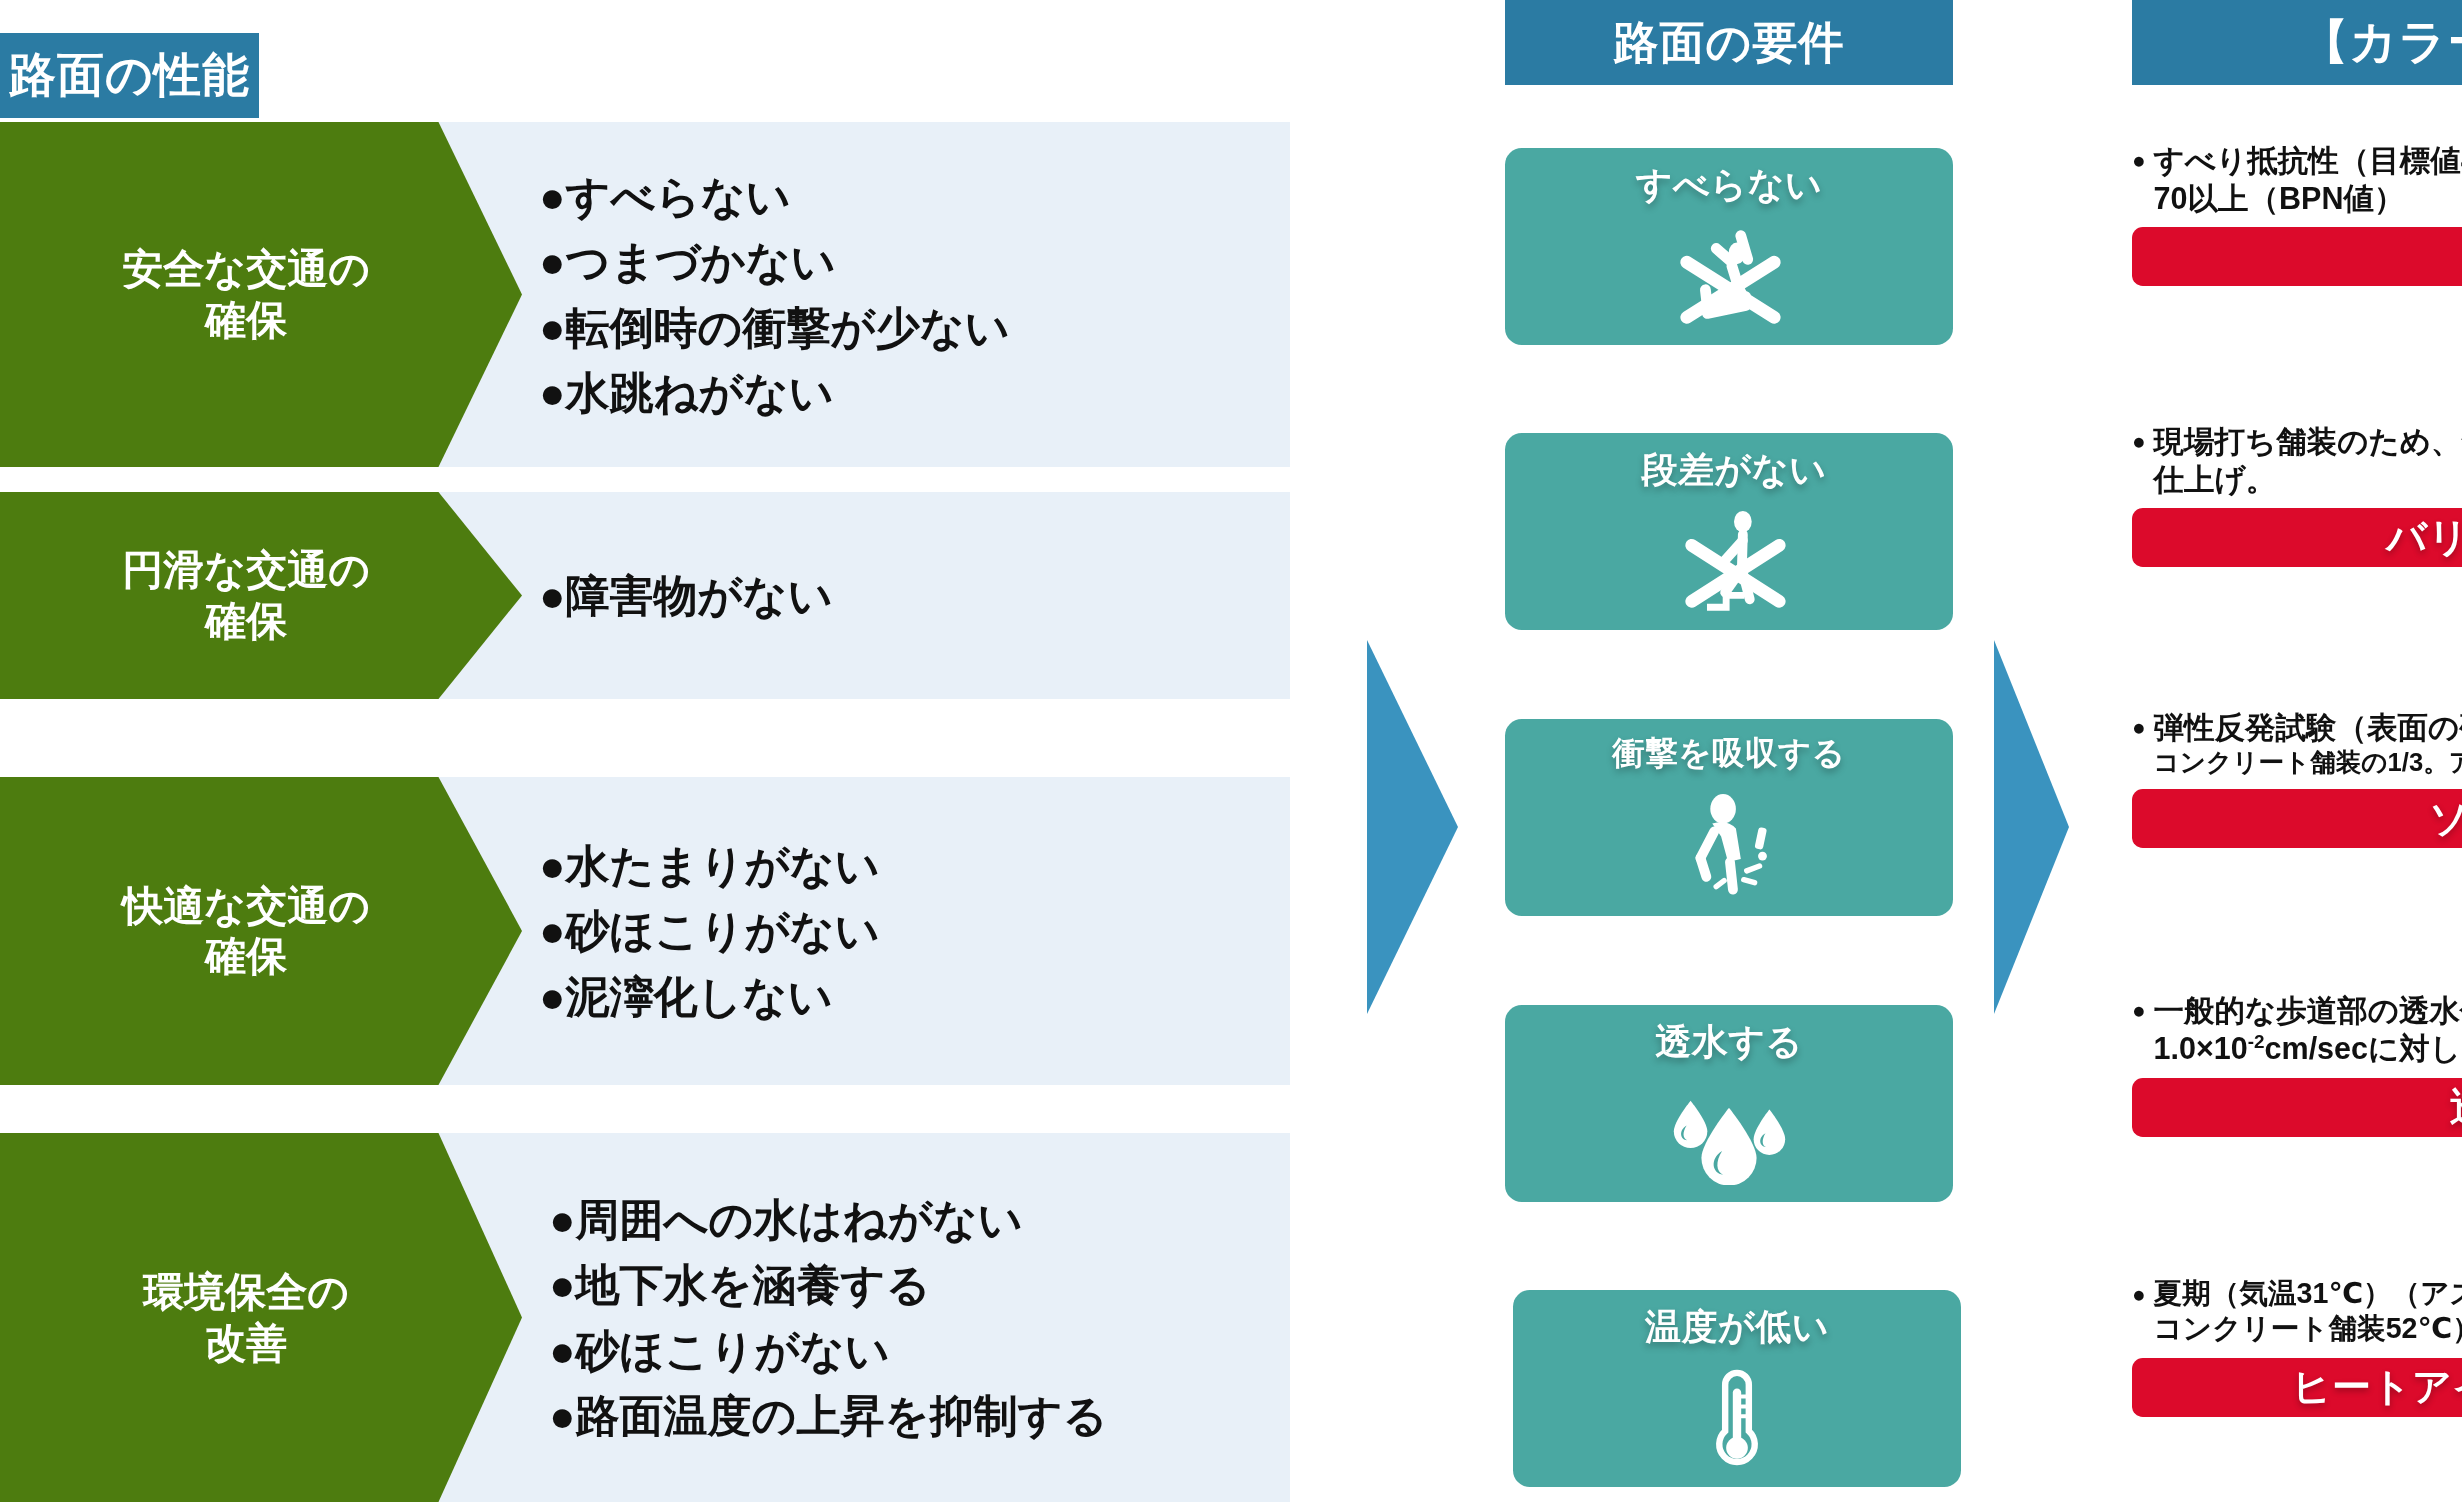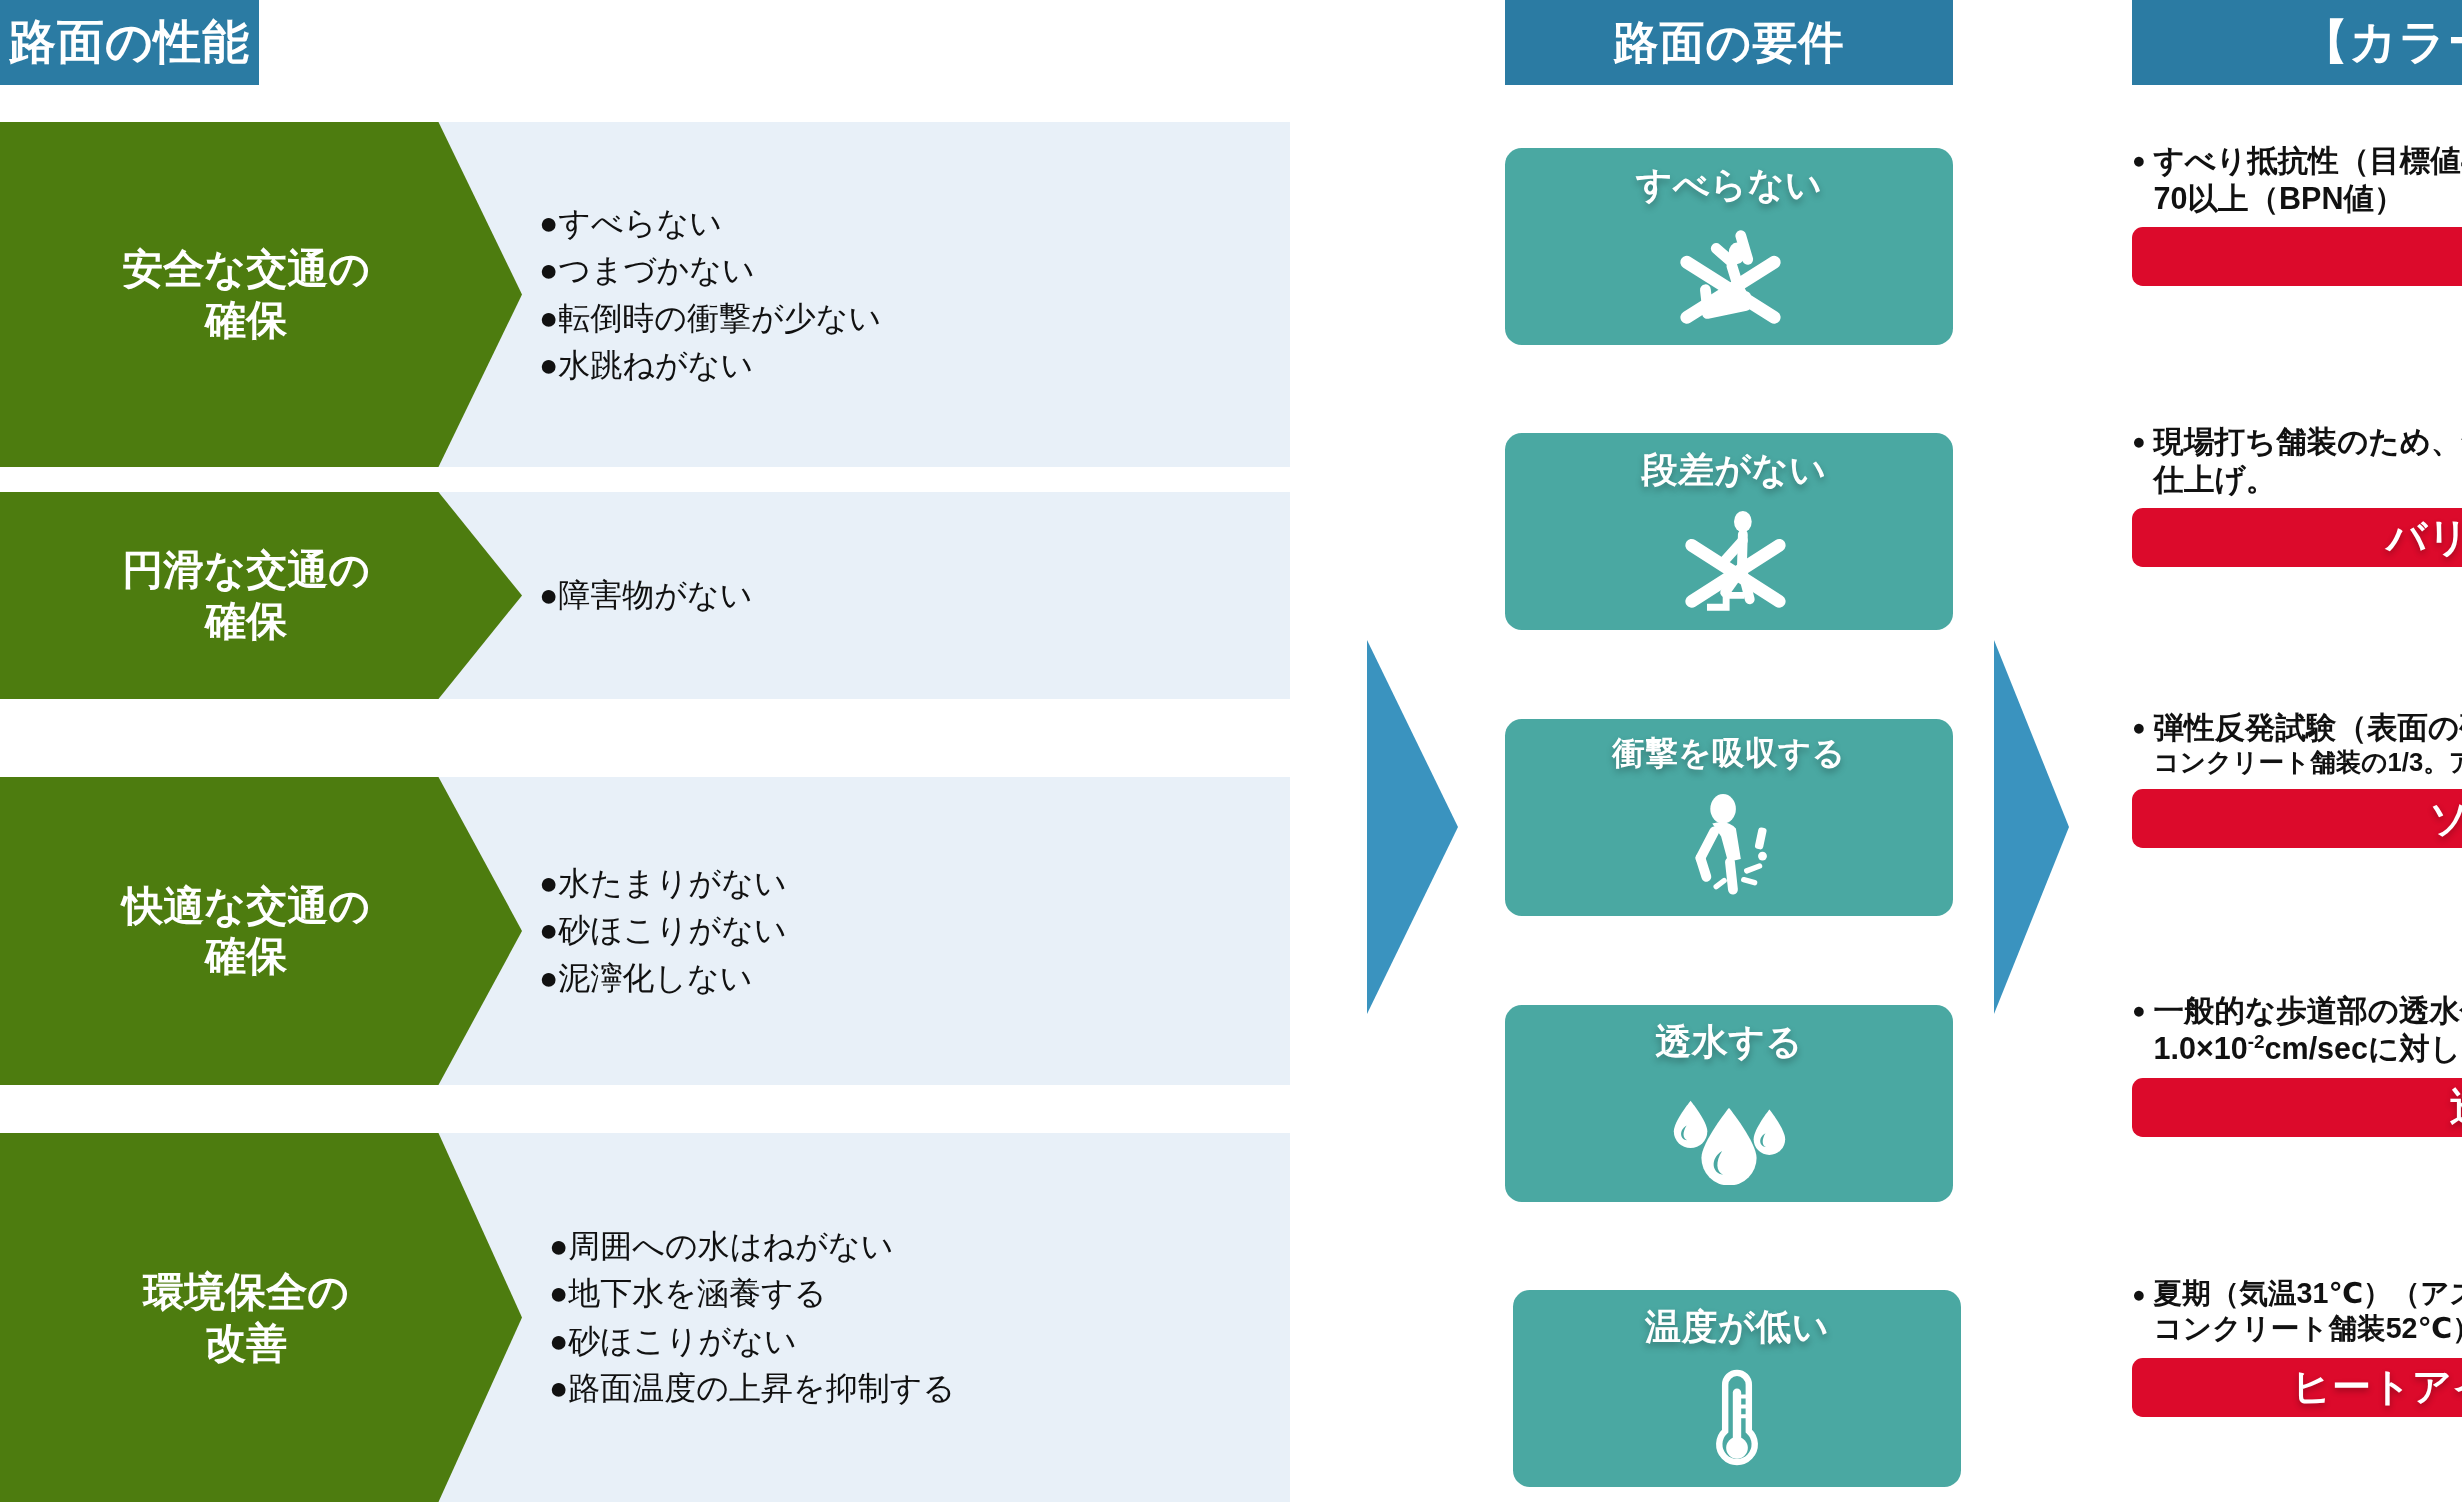--- a/index.html
+++ b/index.html
@@ -13,21 +13,21 @@
 
   
   .hdr{
     position:absolute;top:0;height:85px;
     background:#2b7ba3;color:#fff;
     display:flex;align-items:center;justify-content:center;
     font-weight:bold;letter-spacing:1px;
     white-space:nowrap;
   }
   .hdr span{display:block;}
-  #hdr1{left:0;width:259px;font-size:47px;}
+  #hdr1{left:0;width:259px;font-size:47px;margin-top:33px;}
   #hdr2{left:278px;width:749px;font-size:47px;}
   #hdr3{left:1505px;width:448px;font-size:45px;}
   #hdr4{left:2132px;width:921px;font-size:47px;}
 
   
   .perfrow{position:absolute;left:0;}
   .rowbg{
     position:absolute;left:0;top:0;height:100%;
     background:#e8f0f8;
   }
@@ -39,21 +39,21 @@
     line-height:1.22;text-align:center;
     clip-path:polygon(0 0, 84% 0, 100% 50%, 84% 100%, 0 100%);
     padding-right:29.5px;box-sizing:border-box;
   }
   .needs{
     position:absolute;top:0;height:100%;
     display:flex;flex-direction:column;justify-content:center;
     box-sizing:border-box;
   }
   .need{
-    color:#111;font-weight:normal;font-size:32px;
+    color:#111;font-weight:bold;font-size:44px;
     line-height:1.48;white-space:nowrap;
   }
 
   
   .bigarrow{
     position:absolute;background:#3a93bf;
     clip-path:polygon(0 0, 100% 50%, 0 100%);
   }
 
   

